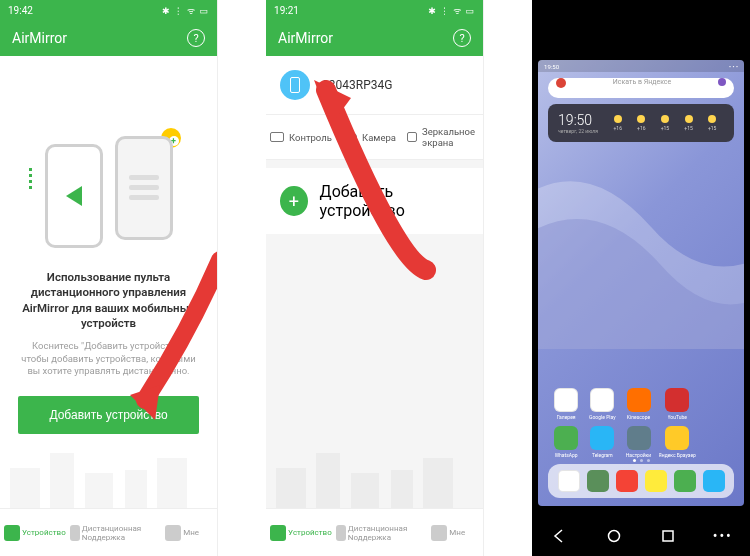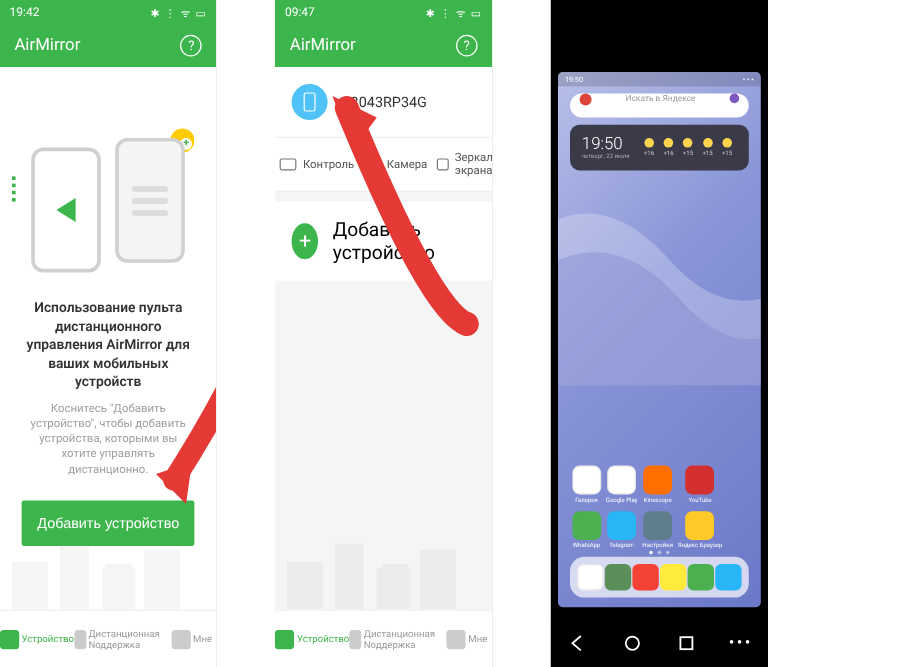--- a/index.html
+++ b/index.html
@@ -1,17 +1,17 @@
 <!DOCTYPE html>
 <html><head>
 <meta charset="utf-8">
 <style>
   * { box-sizing: border-box; margin: 0; padding: 0; }
   body { font-family: -apple-system, Roboto, Arial, sans-serif; background: #fff; width: 750px; height: 556px; overflow: hidden; }
-  .row { display: flex; width: 640px; height: 556px; gap: 48px; }
+  .row { display: flex; width: 750px; height: 556px; gap: 48px; }
   .panel { position: relative; height: 556px; background: #fff; overflow: hidden; }
   .p1 { width: 250px; border-right: 1px solid #eee; }
   .p2 { width: 250px; border-right: 1px solid #eee; }
   .p3 { width: 250px; background: #000; }
 
   
   .statusbar { height: 20px; background: #3cb54c; display: flex; justify-content: space-between; align-items: center; padding: 0 8px; color: #fff; font-size: 10px; }
   .statusbar .icons { letter-spacing: 1px; font-size: 9px; }
 
   
@@ -163,21 +163,21 @@
     </div>
 
     <svg class="red-arrow ra1" viewBox="0 0 110 180">
       <path d="M 100 10 Q 70 80 25 150" stroke="#e53935" stroke-width="18" fill="none" stroke-linecap="round"></path>
       <polygon points="10,145 40,135 35,170" fill="#e53935"></polygon>
     </svg>
   </div>
 
   <div class="panel p2">
     <div class="statusbar">
-      <span>09:47</span>
+      <span>19:21</span>
       <span class="icons">✱ ⋮ ᯤ ▭</span>
     </div>
     <div class="header">
       <span class="title">AirMirror</span>
       <span class="help-icon">?</span>
     </div>
     <div class="p2-content">
       <div class="device-row">
         <div class="dev-icon">
             <div class="dev-icon-inner"></div>

